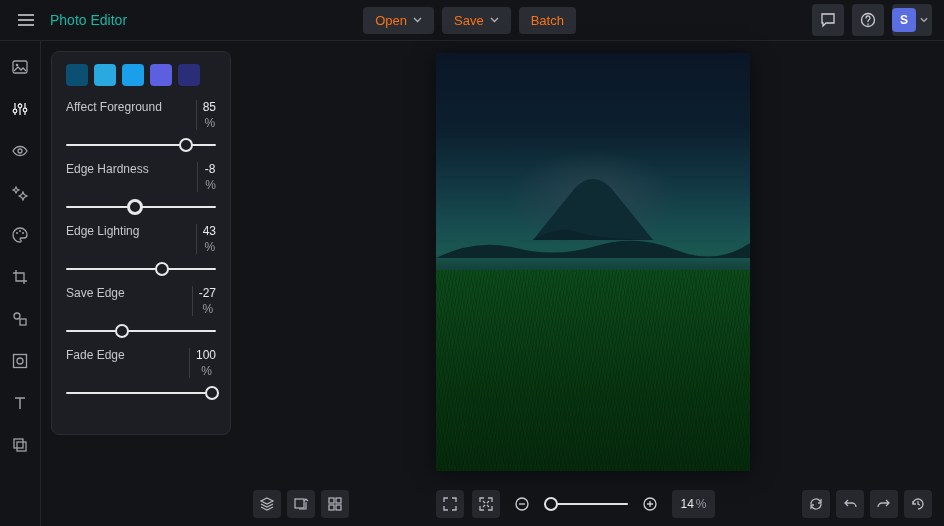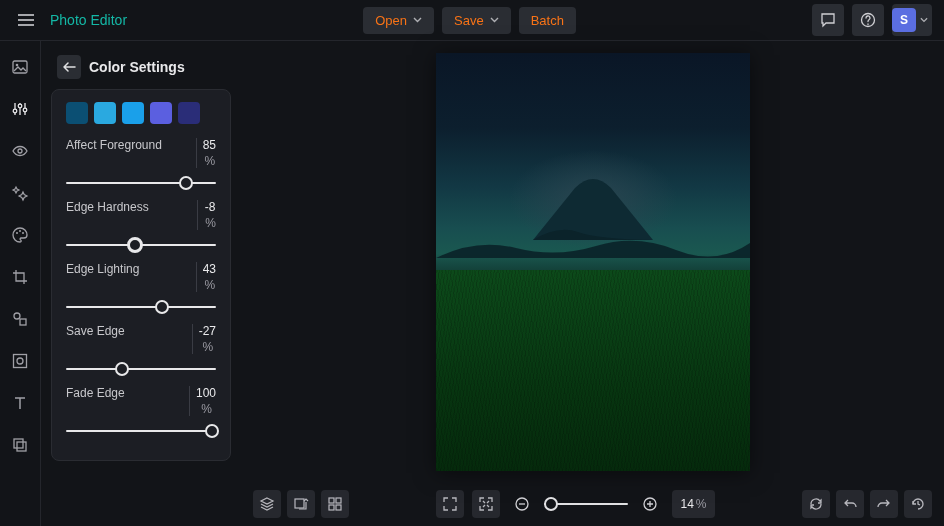--- a/index.html
+++ b/index.html
@@ -57,21 +57,21 @@
   .panel-header {
     display: flex; align-items: center; gap: 8px; margin: 4px 0 10px 6px;
   }
   .back-btn {
     width: 24px; height: 24px; background: #2a2d33; border-radius: 4px;
     display:flex; align-items:center; justify-content:center; cursor:pointer;
   }
   .panel-title { font-size: 14px; font-weight: 600; }
   .card {
     background: #1c1e24; border: 1px solid #2a2c32; border-radius: 8px;
-    padding: 12px 14px 12px;
+    padding: 12px 14px 24px;
   }
   .swatches { display: flex; gap: 6px; margin-bottom: 14px; }
   .sw {
     width: 22px; height: 22px; border-radius: 4px; cursor: pointer;
   }
   .slider-row { margin-bottom: 10px; }
   .slider-label {
     display: flex; justify-content: space-between; align-items: baseline;
     font-size: 12px; color: #c8c8cc; margin-bottom: 8px;
   }
@@ -264,28 +264,20 @@
       </div>
     <div class="rail-item">
         <svg width="18" height="18" viewBox="0 0 18 18">
           <rect x="3" y="3" width="9" height="9" fill="none" stroke="currentColor" stroke-width="1.3"></rect>
           <rect x="6" y="6" width="9" height="9" fill="none" stroke="currentColor" stroke-width="1.3"></rect>
         </svg>
       </div>
   </div>
 
   <div class="panel">
-    <div class="panel-header">
-      <div class="back-btn">
-        <svg width="14" height="12" viewBox="0 0 14 12">
-            <path d="M13 6H2m0 0l4-4M2 6l4 4" stroke="#e0e0e2" stroke-width="1.5" fill="none" stroke-linecap="round"></path>
-          </svg>
-      </div>
-      <div class="panel-title">Color Settings</div>
-    </div>
     <div class="card">
       <div class="swatches" id="swatches">
           <div class="sw" style="background: rgb(11, 79, 115);"></div>
           <div class="sw" style="background: rgb(42, 169, 224);"></div>
           <div class="sw" style="background: rgb(26, 160, 234);"></div>
           <div class="sw" style="background: rgb(91, 95, 224);"></div>
           <div class="sw" style="background: rgb(42, 45, 120);"></div>
         </div>
       <div id="sliders">
           <div class="slider-row">

